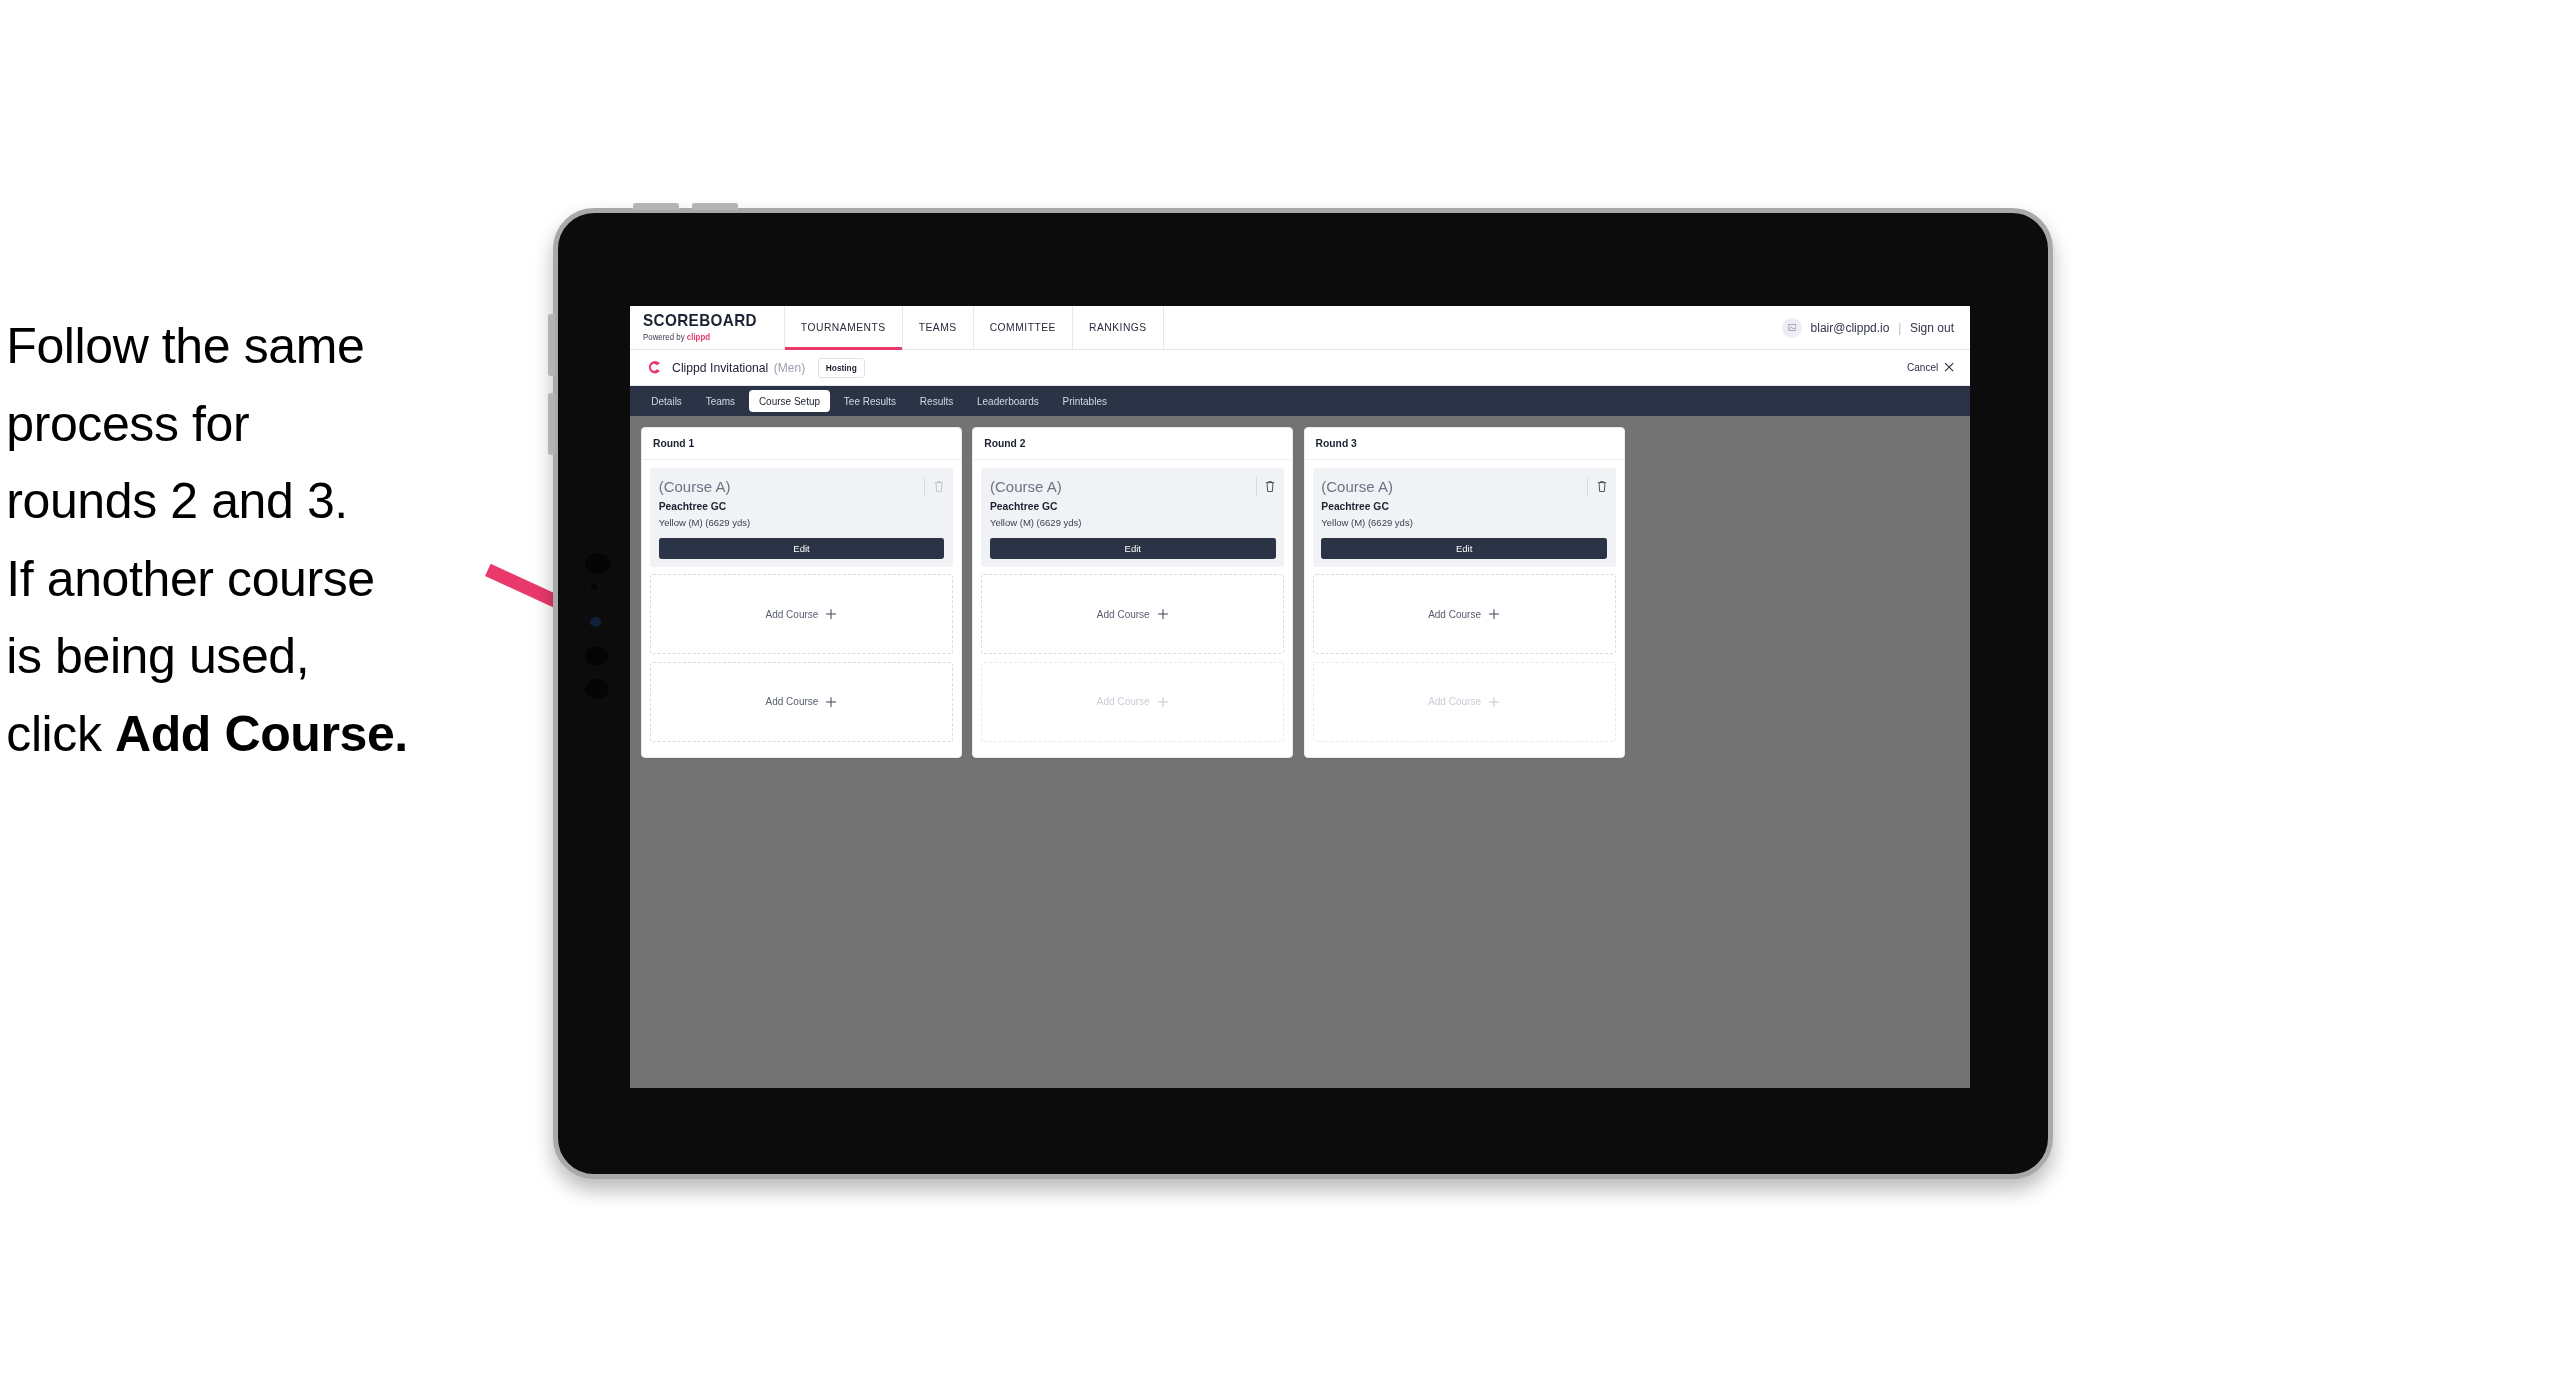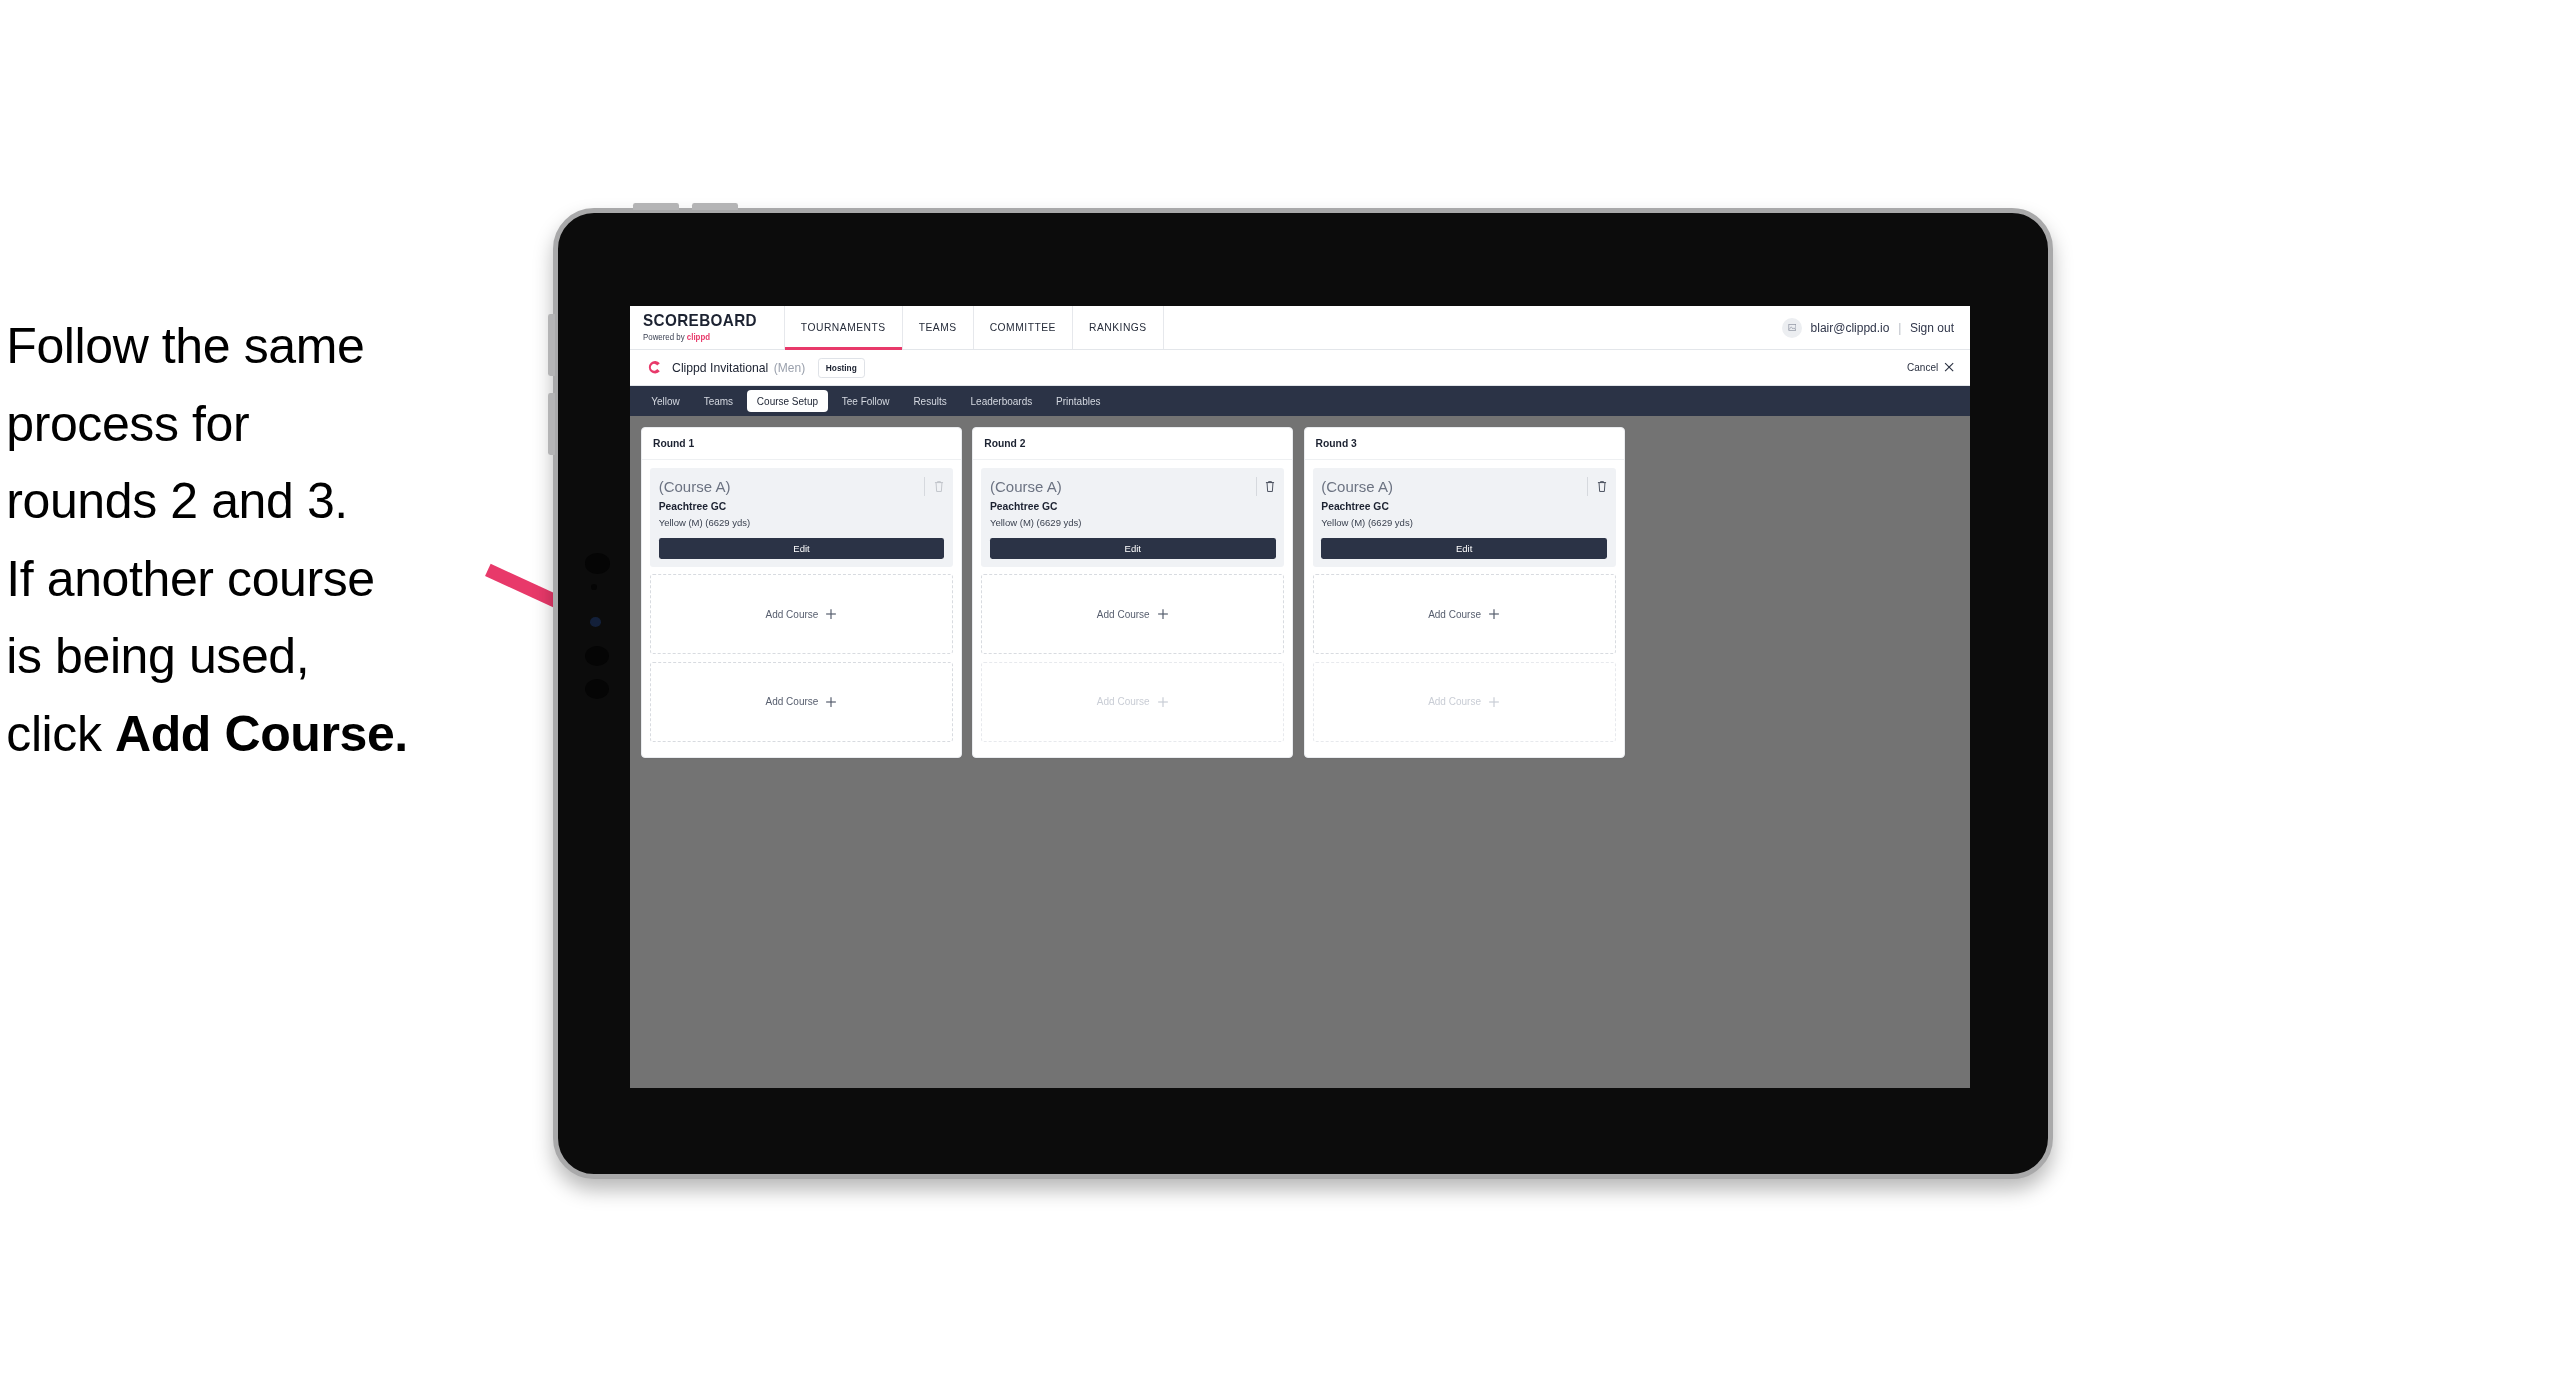--- a/index.html
+++ b/index.html
@@ -252,24 +252,24 @@
         <div id="cancel">
           <span>Cancel</span>
           <svg width="10.3" height="10.3" viewBox="0 0 14 14">
             <line x1="1.5" y1="1.5" x2="12.5" y2="12.5" stroke="#2a3040" stroke-width="1.5"></line>
             <line x1="12.5" y1="1.5" x2="1.5" y2="12.5" stroke="#2a3040" stroke-width="1.5"></line>
           </svg>
         </div>
       </div>
 
       <div id="tabs">
-        <div class="tab"><span>Yellow</span></div>
+        <div class="tab"><span>Details</span></div>
         <div class="tab"><span>Teams</span></div>
         <div class="tab active"><span>Course Setup</span></div>
-        <div class="tab"><span>Tee Follow</span></div>
+        <div class="tab"><span>Tee Results</span></div>
         <div class="tab"><span>Results</span></div>
         <div class="tab"><span>Leaderboards</span></div>
         <div class="tab"><span>Printables</span></div>
       </div>
 
       <div id="board">
 
         <div class="col">
           <div class="col-head">Round 1</div>
           <div class="col-body">

